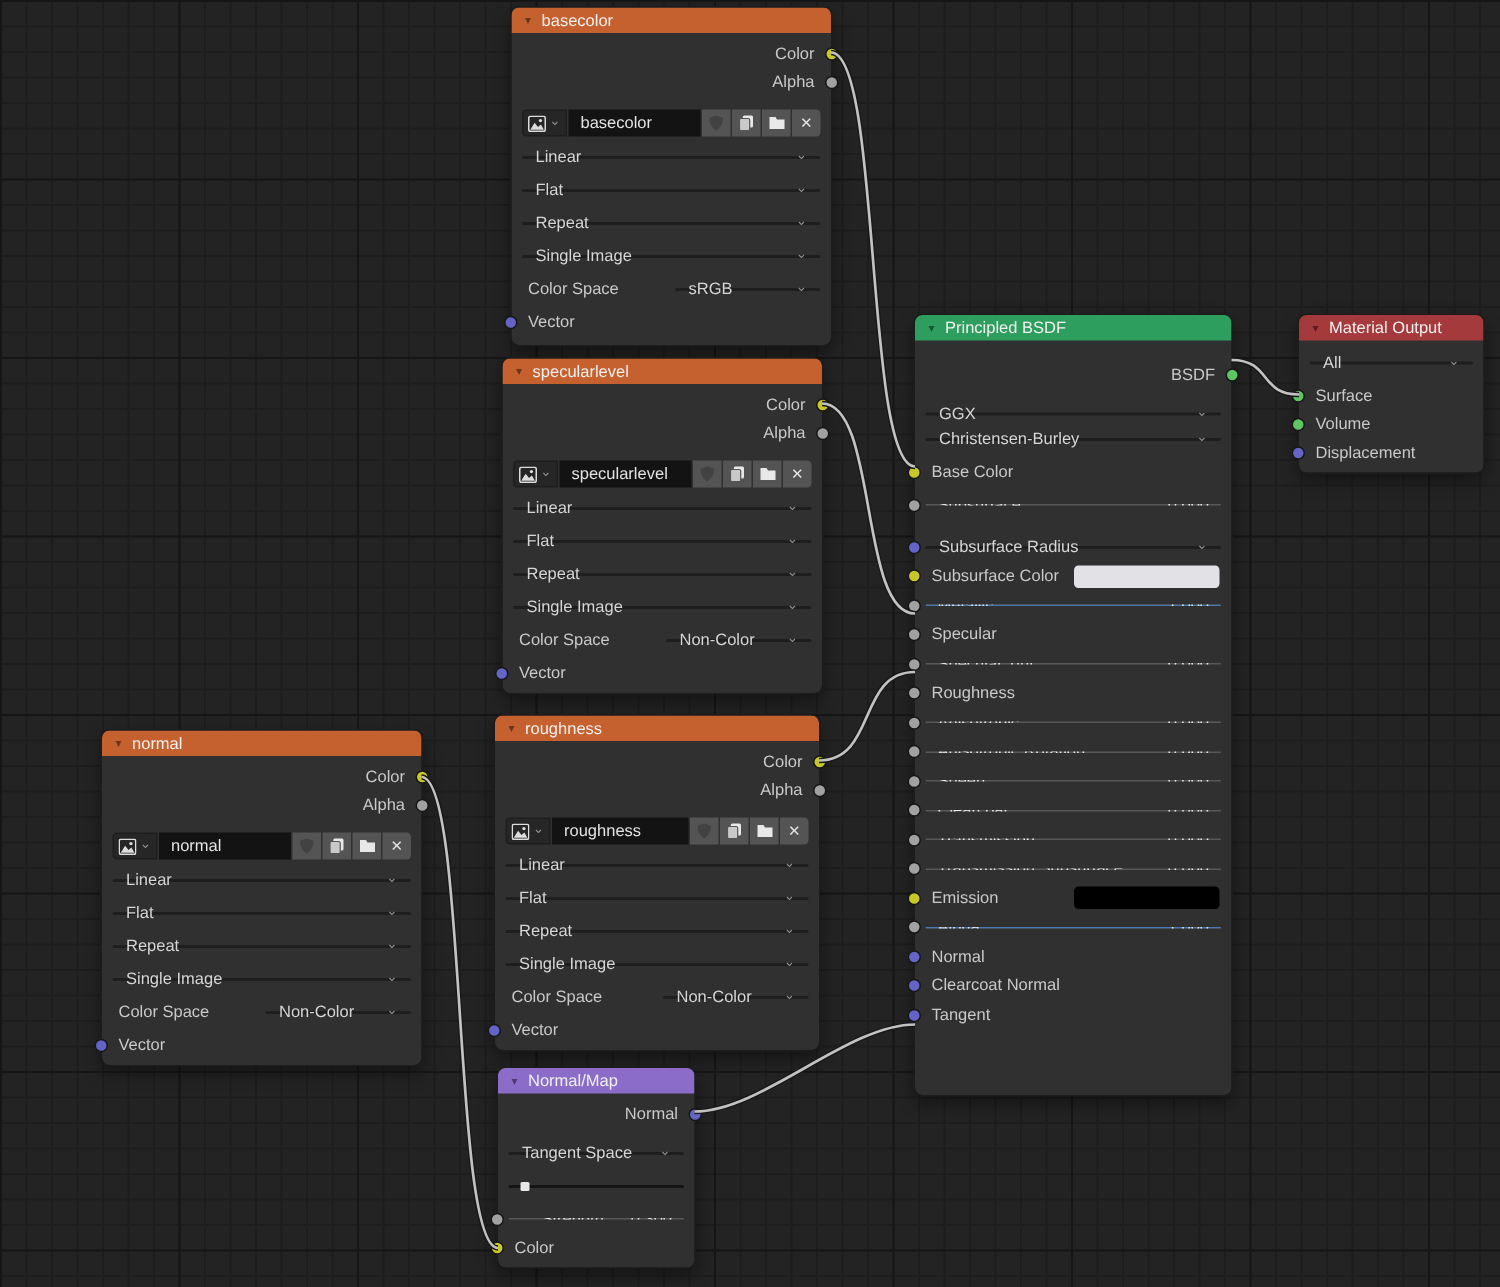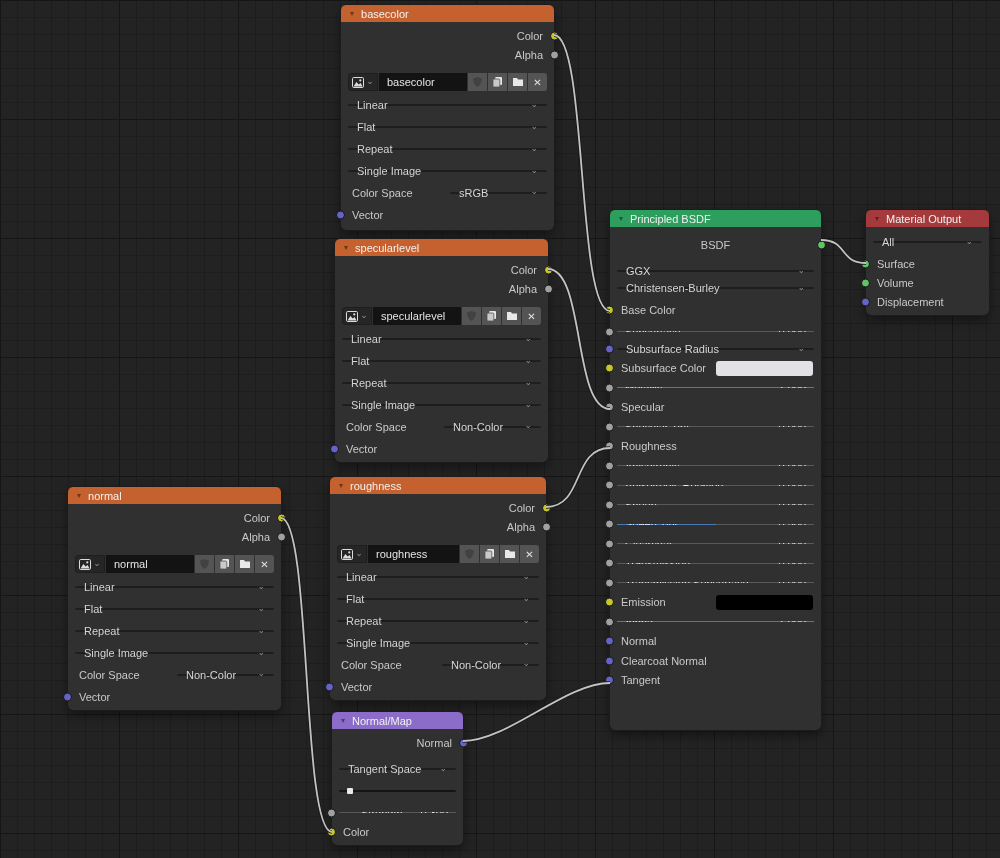--- a/index.html
+++ b/index.html
@@ -426,21 +426,21 @@
           <span class="socket in" style="background: rgb(199, 199, 41);"></span>
         </div>
       </div>
     </div>
     <div class="node" style="left: 610px; top: 210px; width: 211px; height: 520px;">
       <div class="node-header" style="background: rgb(45, 158, 93);">
         <span class="tri">▾</span>
         <span class="lab">Principled BSDF</span>
       </div>
       <div class="node-body">
-        <div class="r lr right" style="margin-top: 4px; justify-content: center;">
+        <div class="r lr right" style="margin-top: 9px;">
           <span class="lab">BSDF</span>
           <span class="socket out" style="background: rgb(95, 196, 99);"></span>
         </div>
         <div class="r wr" style="margin-top: 8px;">
           <div class="widget">
             <span class="lab">GGX</span>
             <span class="chev">⌄</span>
           </div>
         </div>
         <div class="r wr" style="margin-top: 0;">
@@ -454,21 +454,21 @@
           <span class="socket in" style="background: rgb(199, 199, 41);"></span>
         </div>
         <div class="r wr" style="margin-top: 5px;">
           <div class="slider">
             <div class="fill" style="width: 0%; background: rgb(74, 122, 181);"></div>
             <span class="lab">Subsurface</span>
             <span class="lab">0.000</span>
           </div>
           <span class="socket in" style="background: rgb(161, 161, 161);"></span>
         </div>
-        <div class="r wr" style="margin-top: 0;">
+        <div class="r wr" style="margin-top: 11px;">
           <div class="widget">
             <span class="lab">Subsurface Radius</span>
             <span class="chev">⌄</span>
           </div>
           <span class="socket in" style="background: rgb(100, 100, 199);"></span>
         </div>
         <div class="r lr c17" style="margin-top: 2.5px;">
           <span class="lab">Subsurface Color</span>
           <div class="swatch" style="background: rgb(226, 226, 230);"></div>
           <span class="socket in" style="background: rgb(199, 199, 41);"></span>
@@ -511,28 +511,20 @@
             <span class="lab">Anisotropic Rotation</span>
             <span class="lab">0.000</span>
           </div>
           <span class="socket in" style="background: rgb(161, 161, 161);"></span>
         </div>
         <div class="r wr" style="margin-top: 2.5px;">
           <div class="slider">
             <div class="fill" style="width: 0%; background: rgb(74, 122, 181);"></div>
             <span class="lab">Sheen</span>
             <span class="lab">0.000</span>
-          </div>
-          <span class="socket in" style="background: rgb(161, 161, 161);"></span>
-        </div>
-        <div class="r wr" style="margin-top: 2.5px;">
-          <div class="slider">
-            <div class="fill" style="width: 50%; background: rgb(74, 122, 181);"></div>
-            <span class="lab">Sheen Tint</span>
-            <span class="lab">0.500</span>
           </div>
           <span class="socket in" style="background: rgb(161, 161, 161);"></span>
         </div>
         <div class="r wr" style="margin-top: 2.5px;">
           <div class="slider">
             <div class="fill" style="width: 0%; background: rgb(74, 122, 181);"></div>
             <span class="lab">Clearcoat</span>
             <span class="lab">0.000</span>
           </div>
           <span class="socket in" style="background: rgb(161, 161, 161);"></span>

